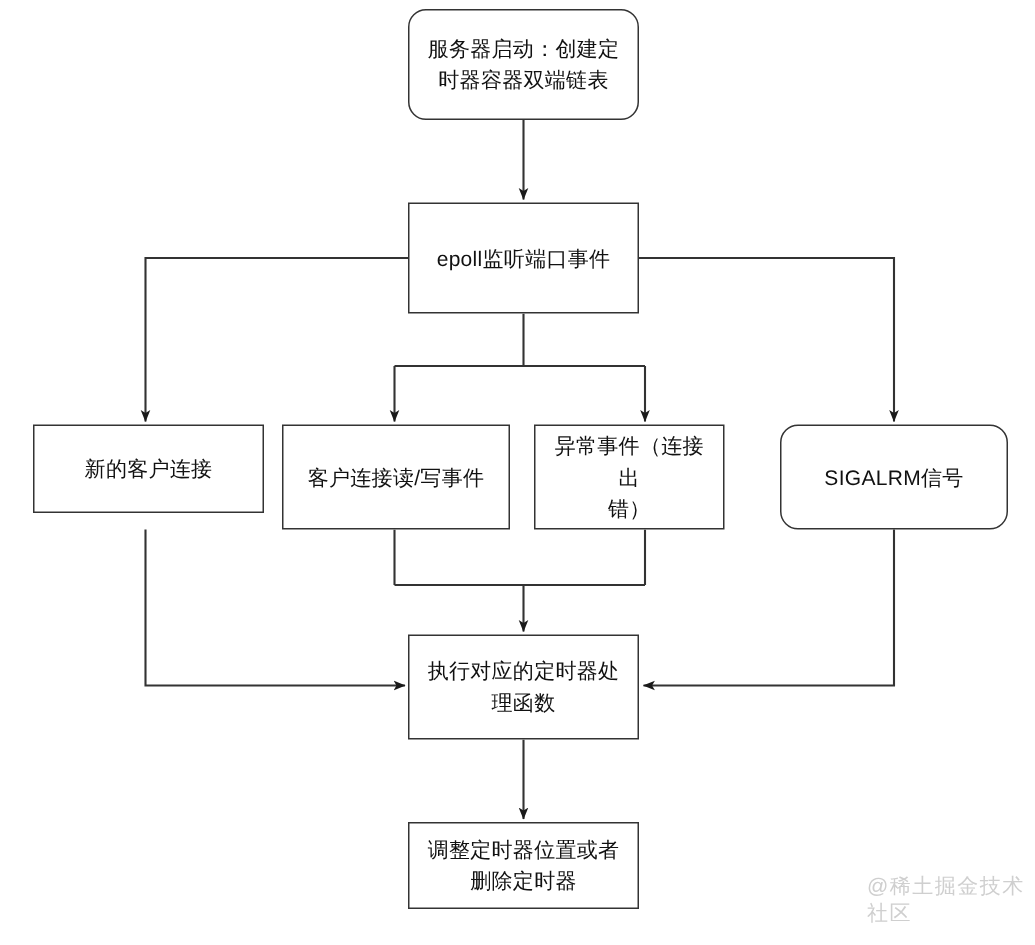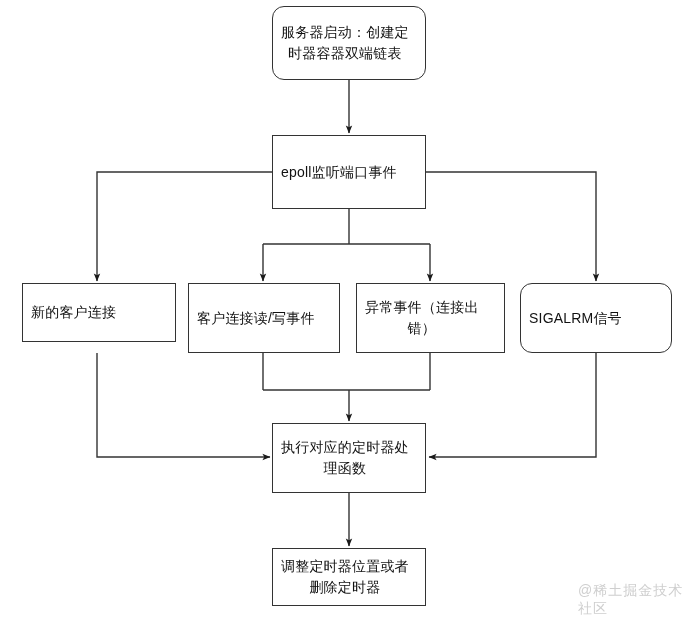--- a/index.html
+++ b/index.html
@@ -24,20 +24,21 @@
     width: 690px;
     height: 630px;
   }
   .node {
     position: absolute;
     box-sizing: border-box;
     border: 1.4px solid #333333;
     background: #ffffff;
     display: flex;
     align-items: center;
+    justify-content: center;
     text-align: center;
     color: #111111;
     font-size: 14px;
     line-height: 21px;
     z-index: 2;
     padding: 2px 8px;
   }
   .node.rounded {
     border-radius: 12px;
   }
@@ -110,21 +111,21 @@
   </div>
 
   <div class="node" style="left:22px;top:283px;width:154px;height:59px;">
     <span class="node-label">新的客户连接</span>
   </div>
 
   <div class="node" style="left:188px;top:283px;width:152px;height:70px;">
     <span class="node-label">客户连接读/写事件</span>
   </div>
 
-  <div class="node" style="left:356px;top:283px;width:149px;height:70px;">
+  <div class="node" style="left:356px;top:283px;width:127px;height:70px;">
     <span class="node-label">异常事件（连接出
 错）</span>
   </div>
 
   <div class="node" style="left:520px;top:283px;width:152px;height:70px;border-radius:12px;">
     <span class="node-label">SIGALRM信号</span>
   </div>
 
   <div class="node" style="left:272px;top:423px;width:154px;height:70px;">
     <span class="node-label">执行对应的定时器处

